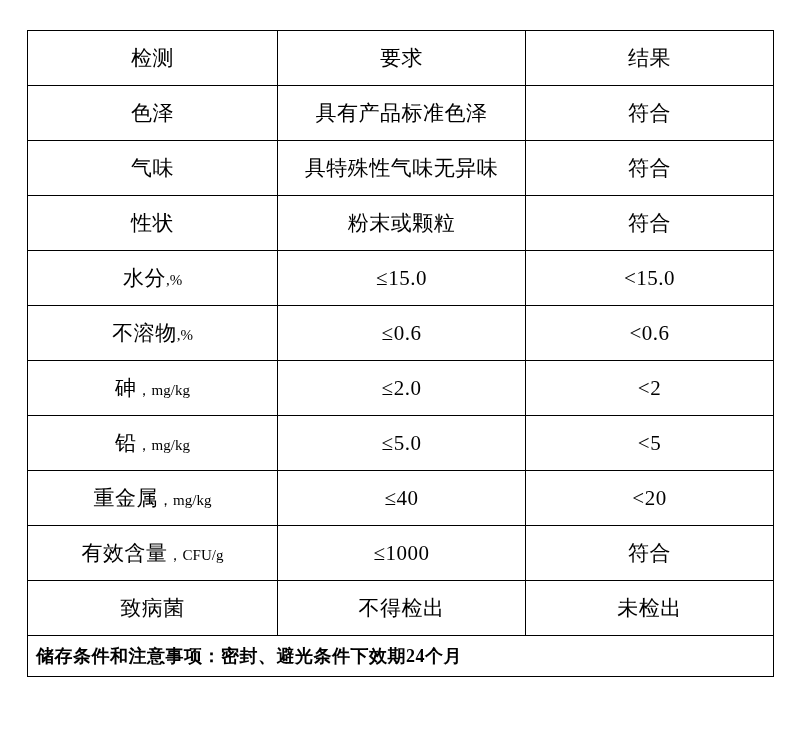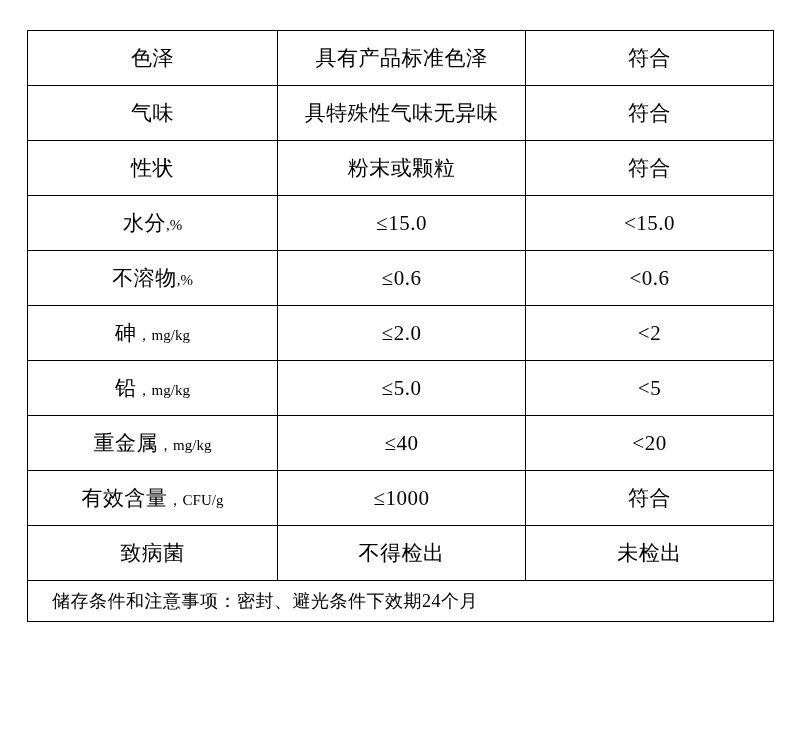--- a/index.html
+++ b/index.html
@@ -52,36 +52,46 @@
   }
   .footer-row td {
     height: 40px;
     text-align: left;
     font-size: 18px;
     border: 1px solid #000000;
   }
   .footer-inner {
     display: block;
     padding: 2px 8px;
-    font-weight: normal;
+    font-weight: bold;
     letter-spacing: 0.5px;
-    margin-left: 16px;
   }
 </style>
 </head>
 <body>
 
 <div class="page">
   <table class="spec-table">
     <colgroup>
       <col class="col-1">
       <col class="col-2">
       <col class="col-3">
     </colgroup>
     <tbody>
+      <tr>
+        <td>
+            <span class="cell-inner">检测</span>
+          </td>
+        <td>
+            <span class="cell-inner">要求</span>
+          </td>
+        <td>
+            <span class="cell-inner">结果</span>
+          </td>
+      </tr>
 
       <tr>
         <td>
             <span class="cell-inner"><span>色泽</span><span class="unit"></span></span>
           </td>
         <td>
             <span class="cell-inner">具有产品标准色泽</span>
           </td>
         <td>
             <span class="cell-inner">符合</span>

